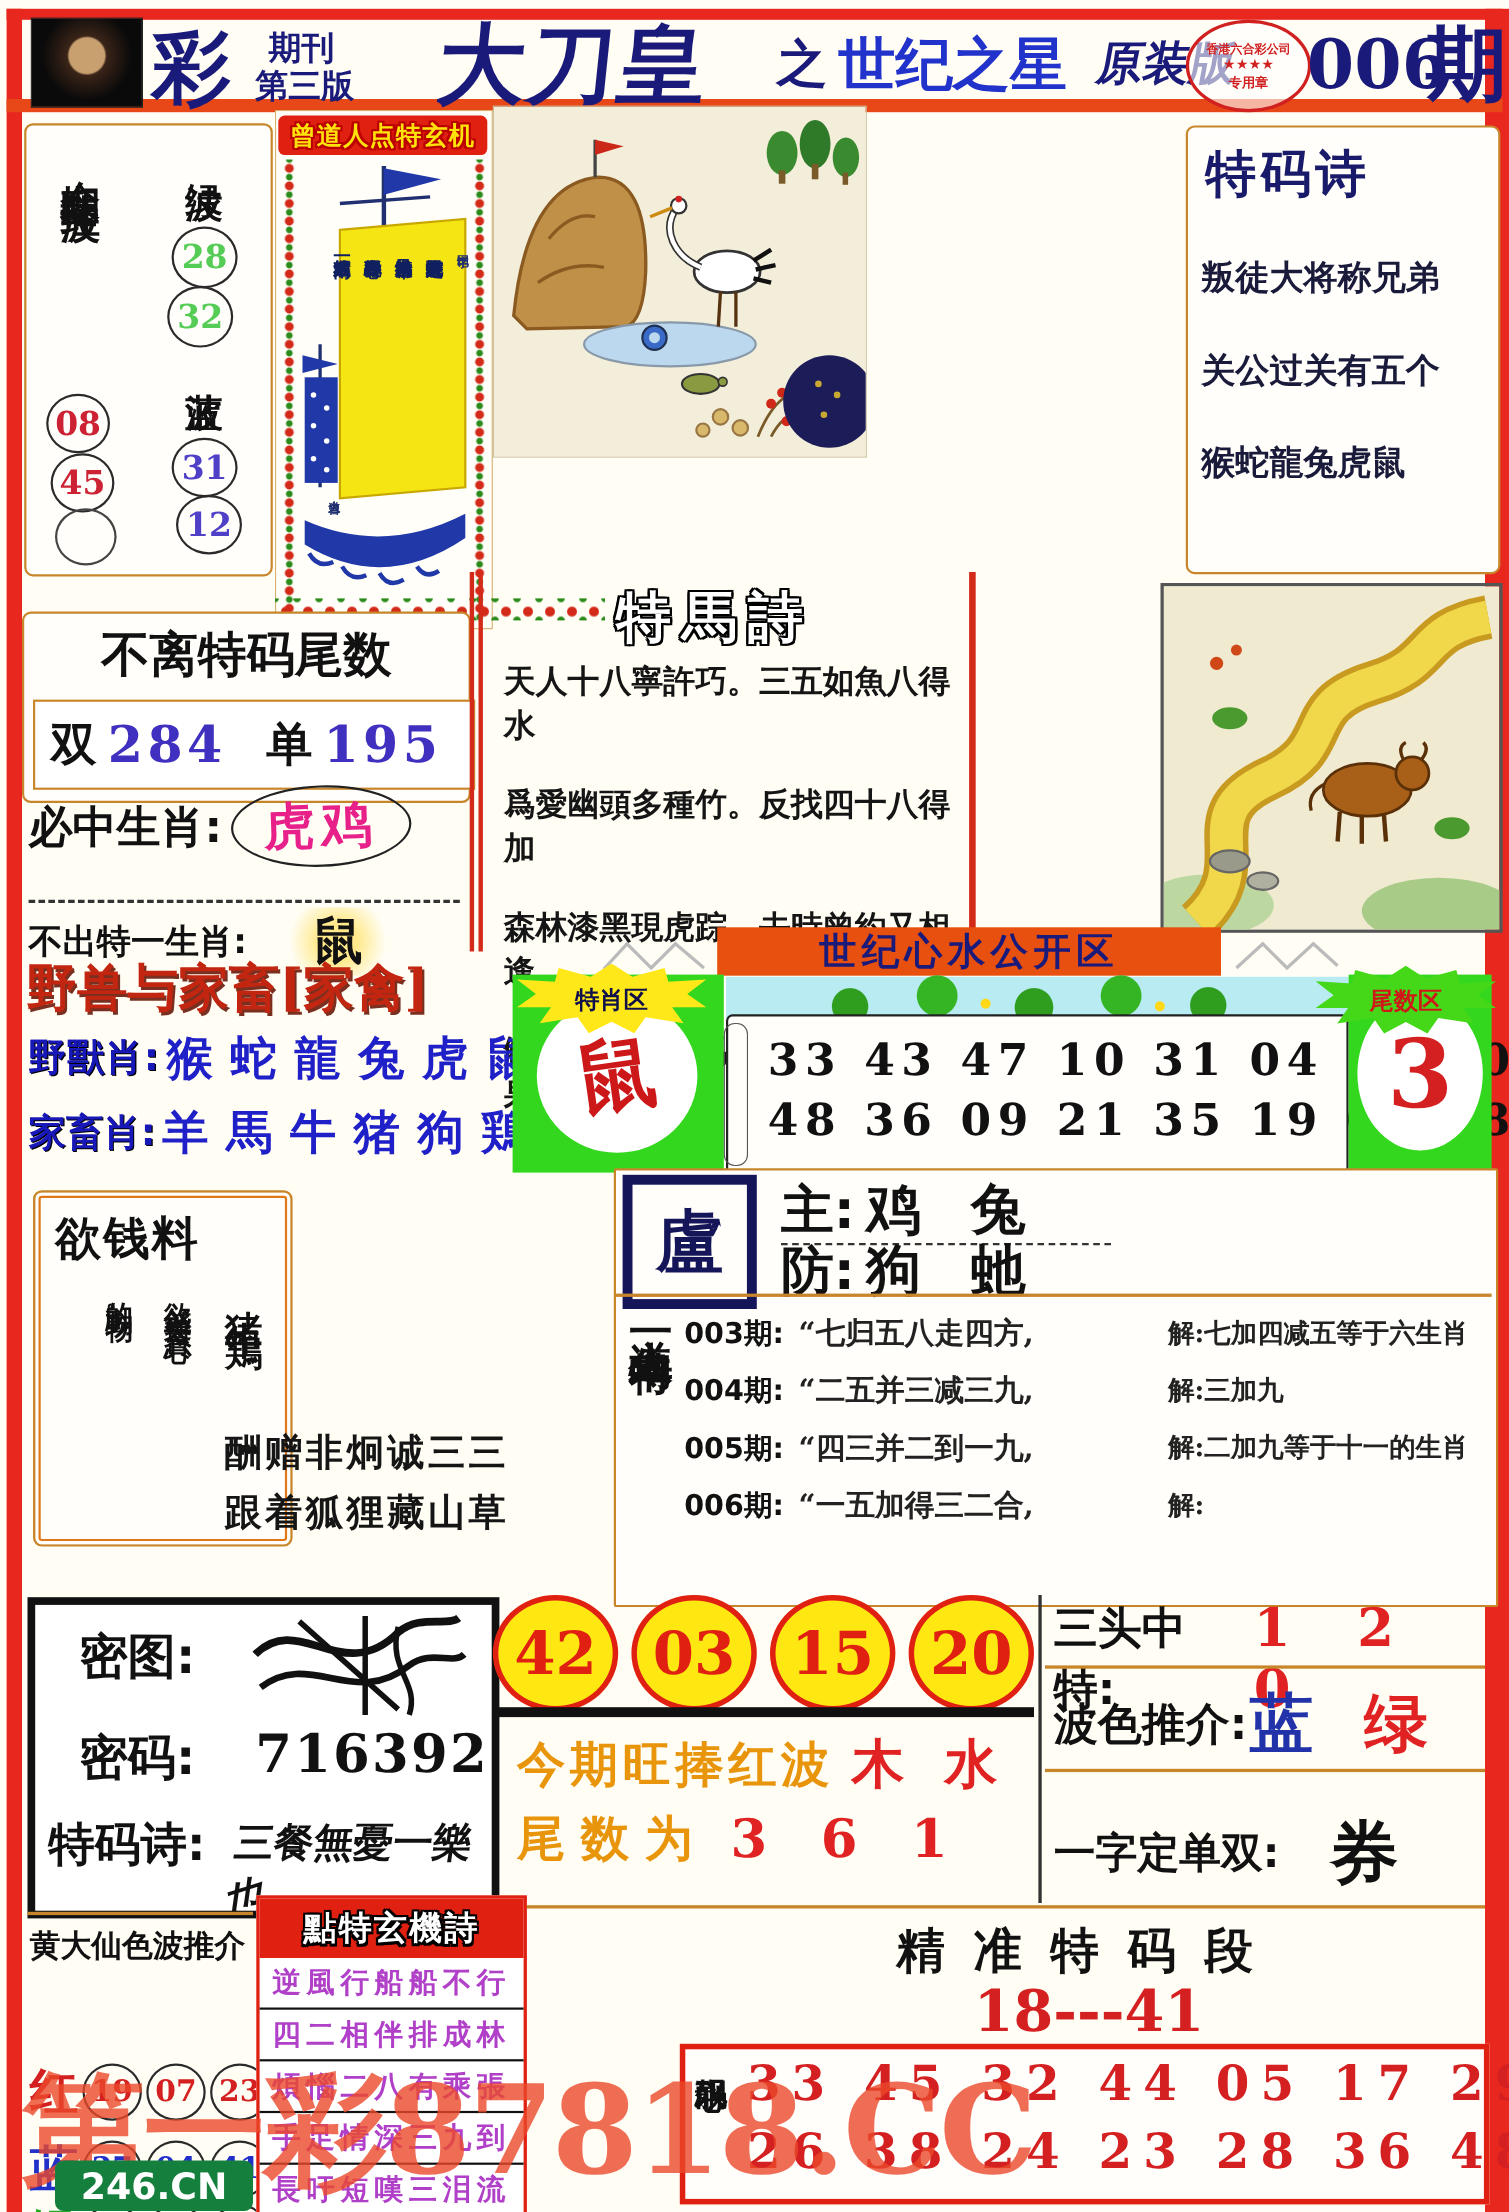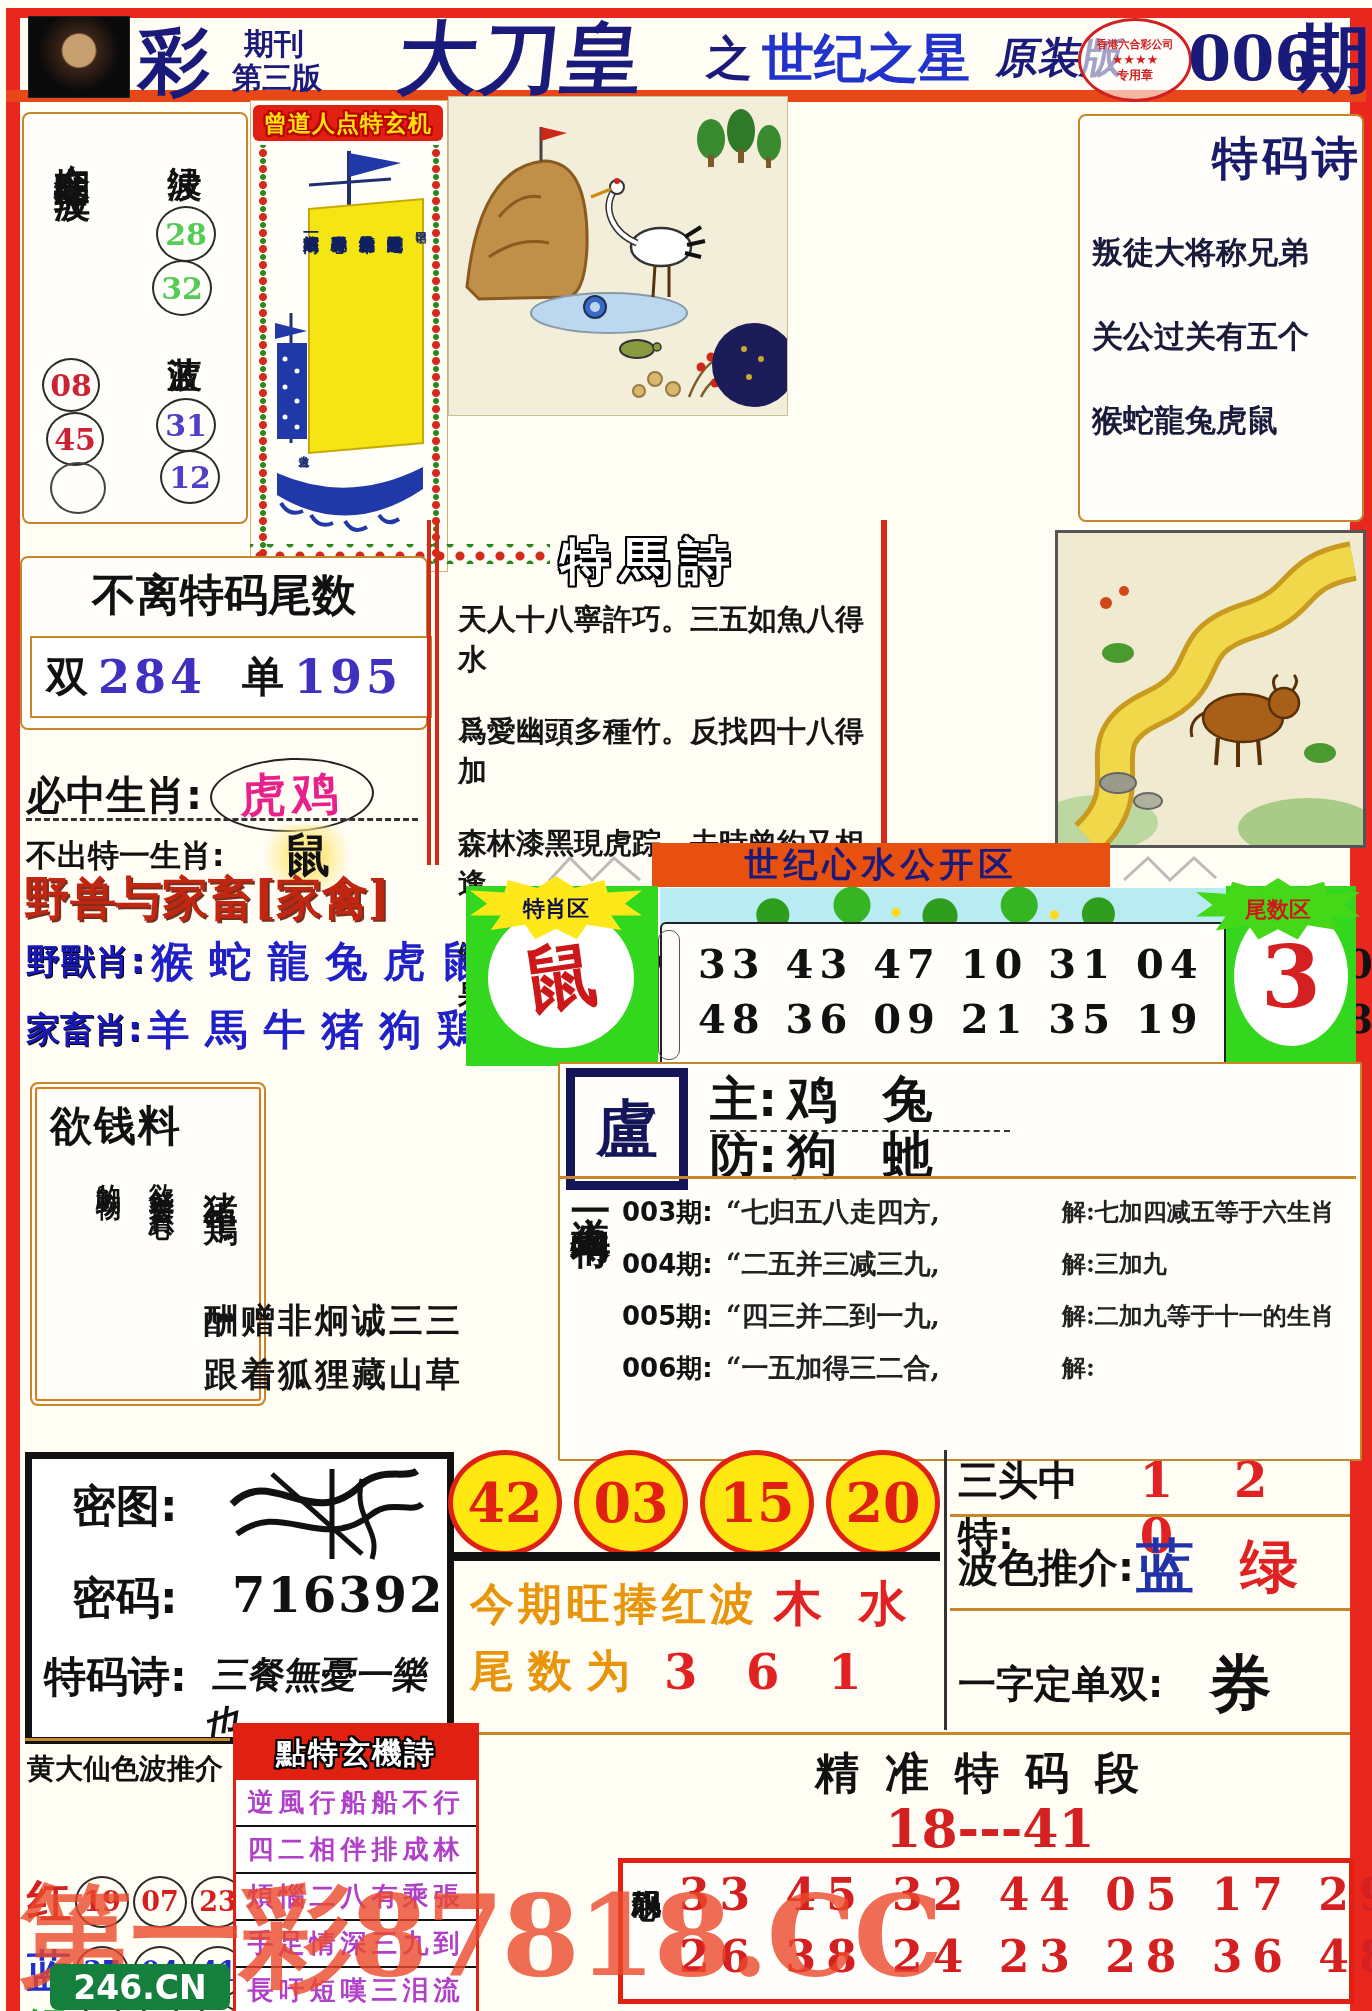--- a/index.html
+++ b/index.html
@@ -140,21 +140,21 @@
     <circle cx="272" cy="270" r="4.5" fill="#d02818"></circle>
       <circle cx="282" cy="280" r="4.5" fill="#d02818"></circle>
     <circle cx="266" cy="286" r="4.5" fill="#d02818"></circle>
     <circle cx="305" cy="268" r="42" fill="#1c1c58"></circle>
     <circle cx="295" cy="252" r="3" fill="#c8a830"></circle>
       <circle cx="312" cy="262" r="3" fill="#c8a830"></circle>
     <circle cx="300" cy="280" r="3" fill="#c8a830"></circle>
   </svg>
 
   <div class="abs box" style="left:1078px;top:114px;width:282px;height:404px;">
-    <div style="text-align:right;font-size:46px;font-weight:bold;color:#1a1a6a;margin-top:12px;letter-spacing:4px;margin-left:16px;">特码诗</div>
+    <div style="text-align:left;font-size:46px;font-weight:bold;color:#1a1a6a;margin-top:12px;letter-spacing:4px;margin-left:16px;">特码诗</div>
     <div class="serif" style="font-size:31px;color:#1a1a3a;margin:42px 0 0 12px;font-weight:bold;">叛徒大将称兄弟</div>
     <div class="serif" style="font-size:31px;color:#1a1a3a;margin:42px 0 0 12px;font-weight:bold;">关公过关有五个</div>
     <div class="serif" style="font-size:31px;color:#1a1a3a;margin:42px 0 0 12px;font-weight:bold;">猴蛇龍兔虎鼠</div>
   </div>
 
   <svg class="abs" style="left:1055px;top:530px;border:3px solid #555;" width="305" height="312" viewBox="0 0 305 312">
     <rect width="305" height="312" fill="#f0ead0"></rect>
     <ellipse cx="40" cy="290" rx="60" ry="28" fill="#bcd8a0"></ellipse>
     <ellipse cx="250" cy="295" rx="70" ry="30" fill="#a8cc88"></ellipse>
     <path d="M30,305 C90,250 20,210 95,175 C160,145 120,110 190,88 C250,70 230,40 295,28" stroke="#c89a20" stroke-width="40" fill="none"></path>
@@ -177,21 +177,21 @@
   <div class="abs box" style="left:20px;top:556px;width:404px;height:170px;">
     <div style="text-align:center;font-size:44px;font-weight:bold;color:#111;margin-top:8px;">不离特码尾数</div>
     <div class="abs row" style="left:8px;top:78px;width:384px;height:78px;border:2px solid #c8862a;background:#fff;padding-left:14px;gap:10px;">
       <span style="font-size:42px;font-weight:bold;color:#111;">双</span>
       <span class="serif" style="font-size:46px;font-weight:bold;color:#4030c0;letter-spacing:4px;">284</span>
       <span style="font-size:42px;font-weight:bold;color:#111;margin-left:26px;">单</span>
       <span class="serif" style="font-size:46px;font-weight:bold;color:#4030c0;letter-spacing:4px;">195</span>
     </div>
   </div>
 
-  <div class="abs row" style="left:26px;top:756px;width:400px;height:78px;text-align:center;">
+  <div class="abs row" style="left:26px;top:712px;width:400px;height:78px;text-align:center;">
     <span style="font-size:40px;font-weight:bold;color:#111;">必中生肖:</span>
     <span style="margin-left:8px;border:2px solid #222;border-radius:50%;padding:4px 28px;transform:rotate(-2deg);">
       <span style="font-size:46px;font-weight:bold;color:#e8218a;letter-spacing:6px;">虎鸡</span>
     </span>
   </div>
   <div class="abs dsh" style="left:26px;top:818px;width:392px;"></div>
   <div class="abs row" style="left:26px;top:828px;width:400px;height:56px;">
     <span style="font-size:31px;font-weight:bold;color:#111;">不出特一生肖:</span>
     <span style="margin-left:34px;font-size:46px;font-weight:bold;color:#111;background:radial-gradient(circle,#ffe98a 30%,rgba(255,233,138,0) 75%);padding:0 26px;">鼠</span>
   </div>

